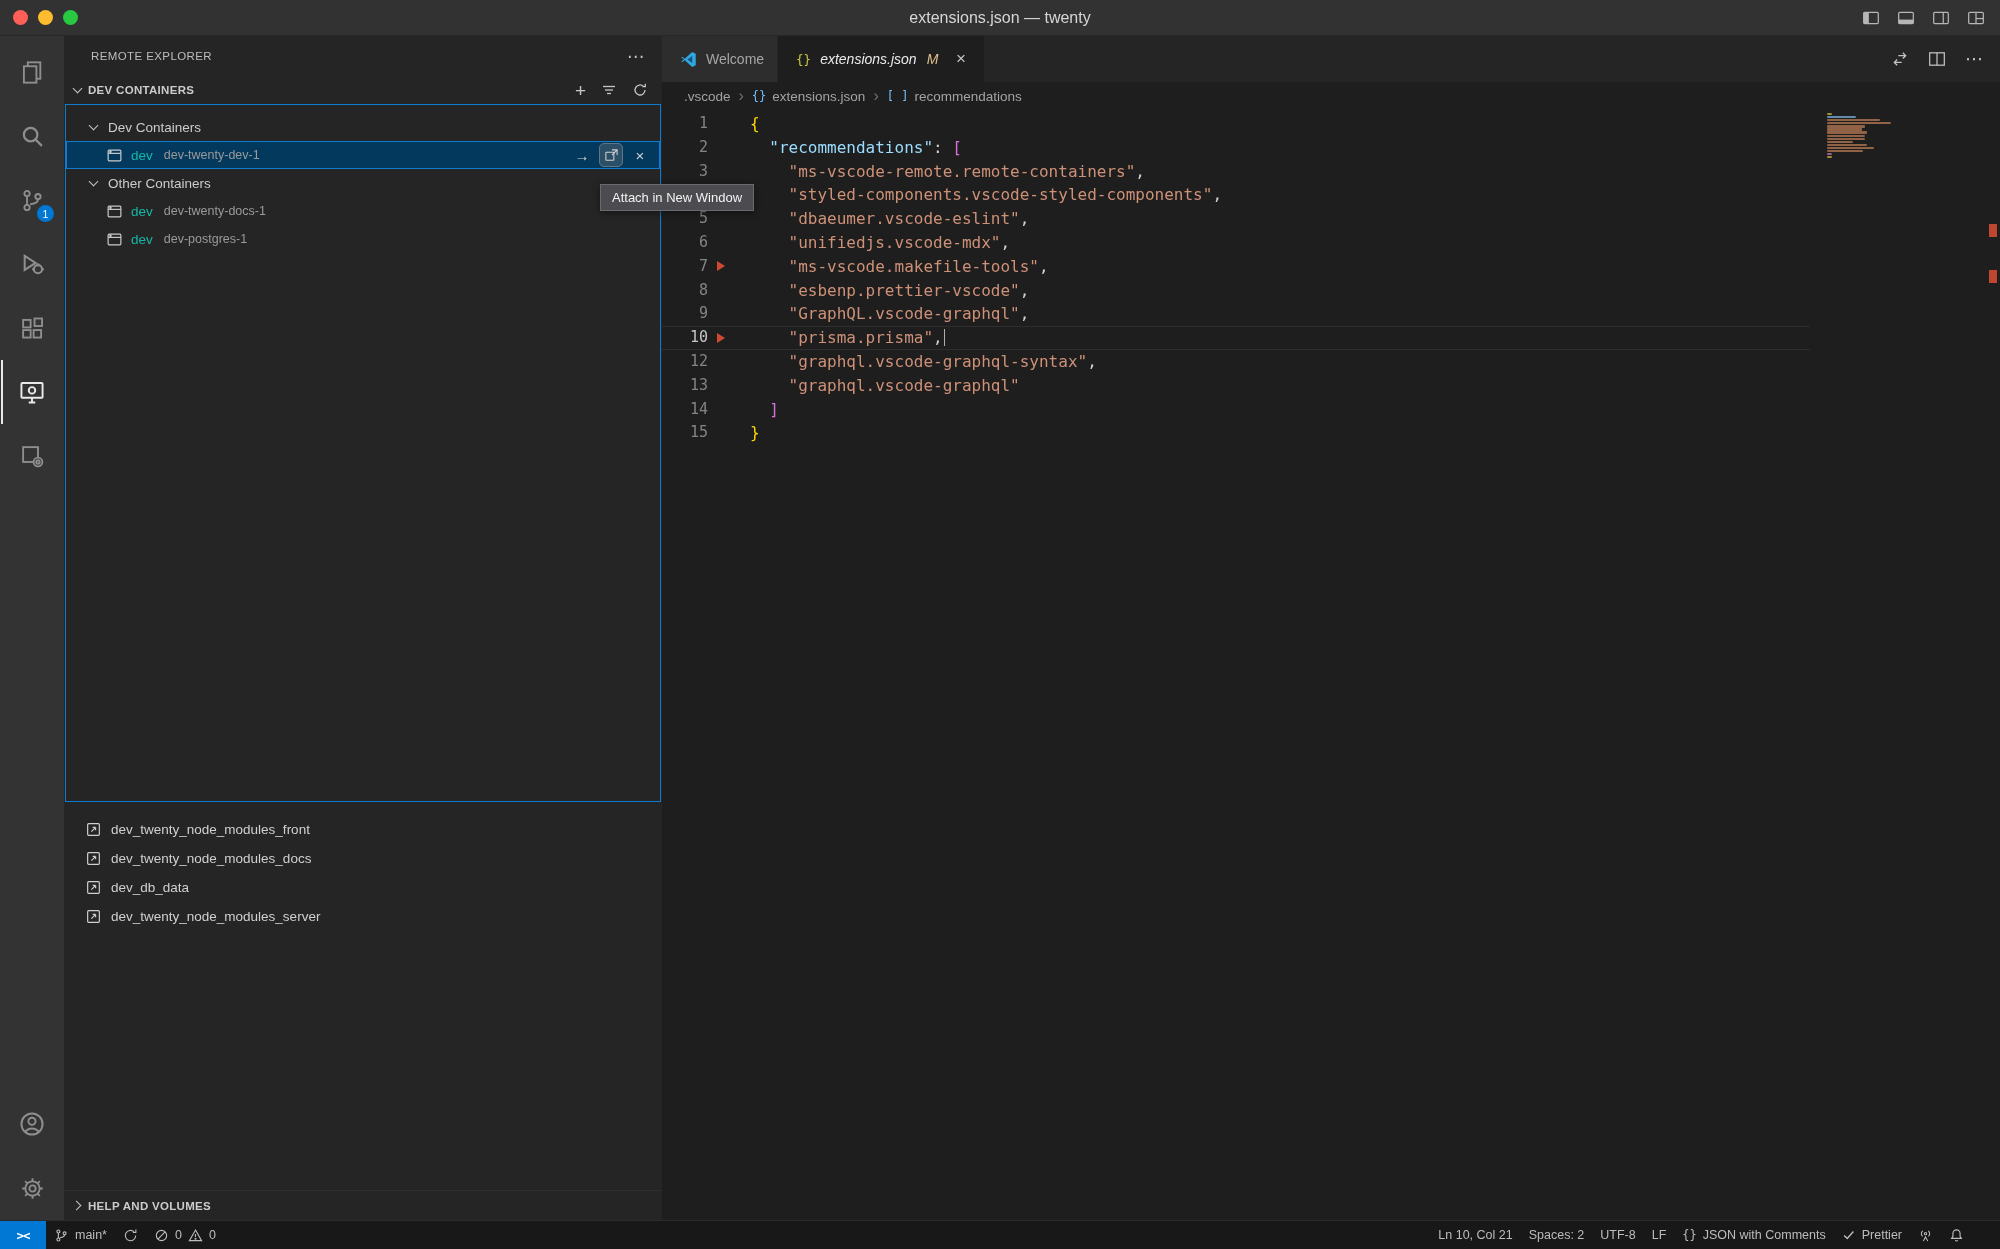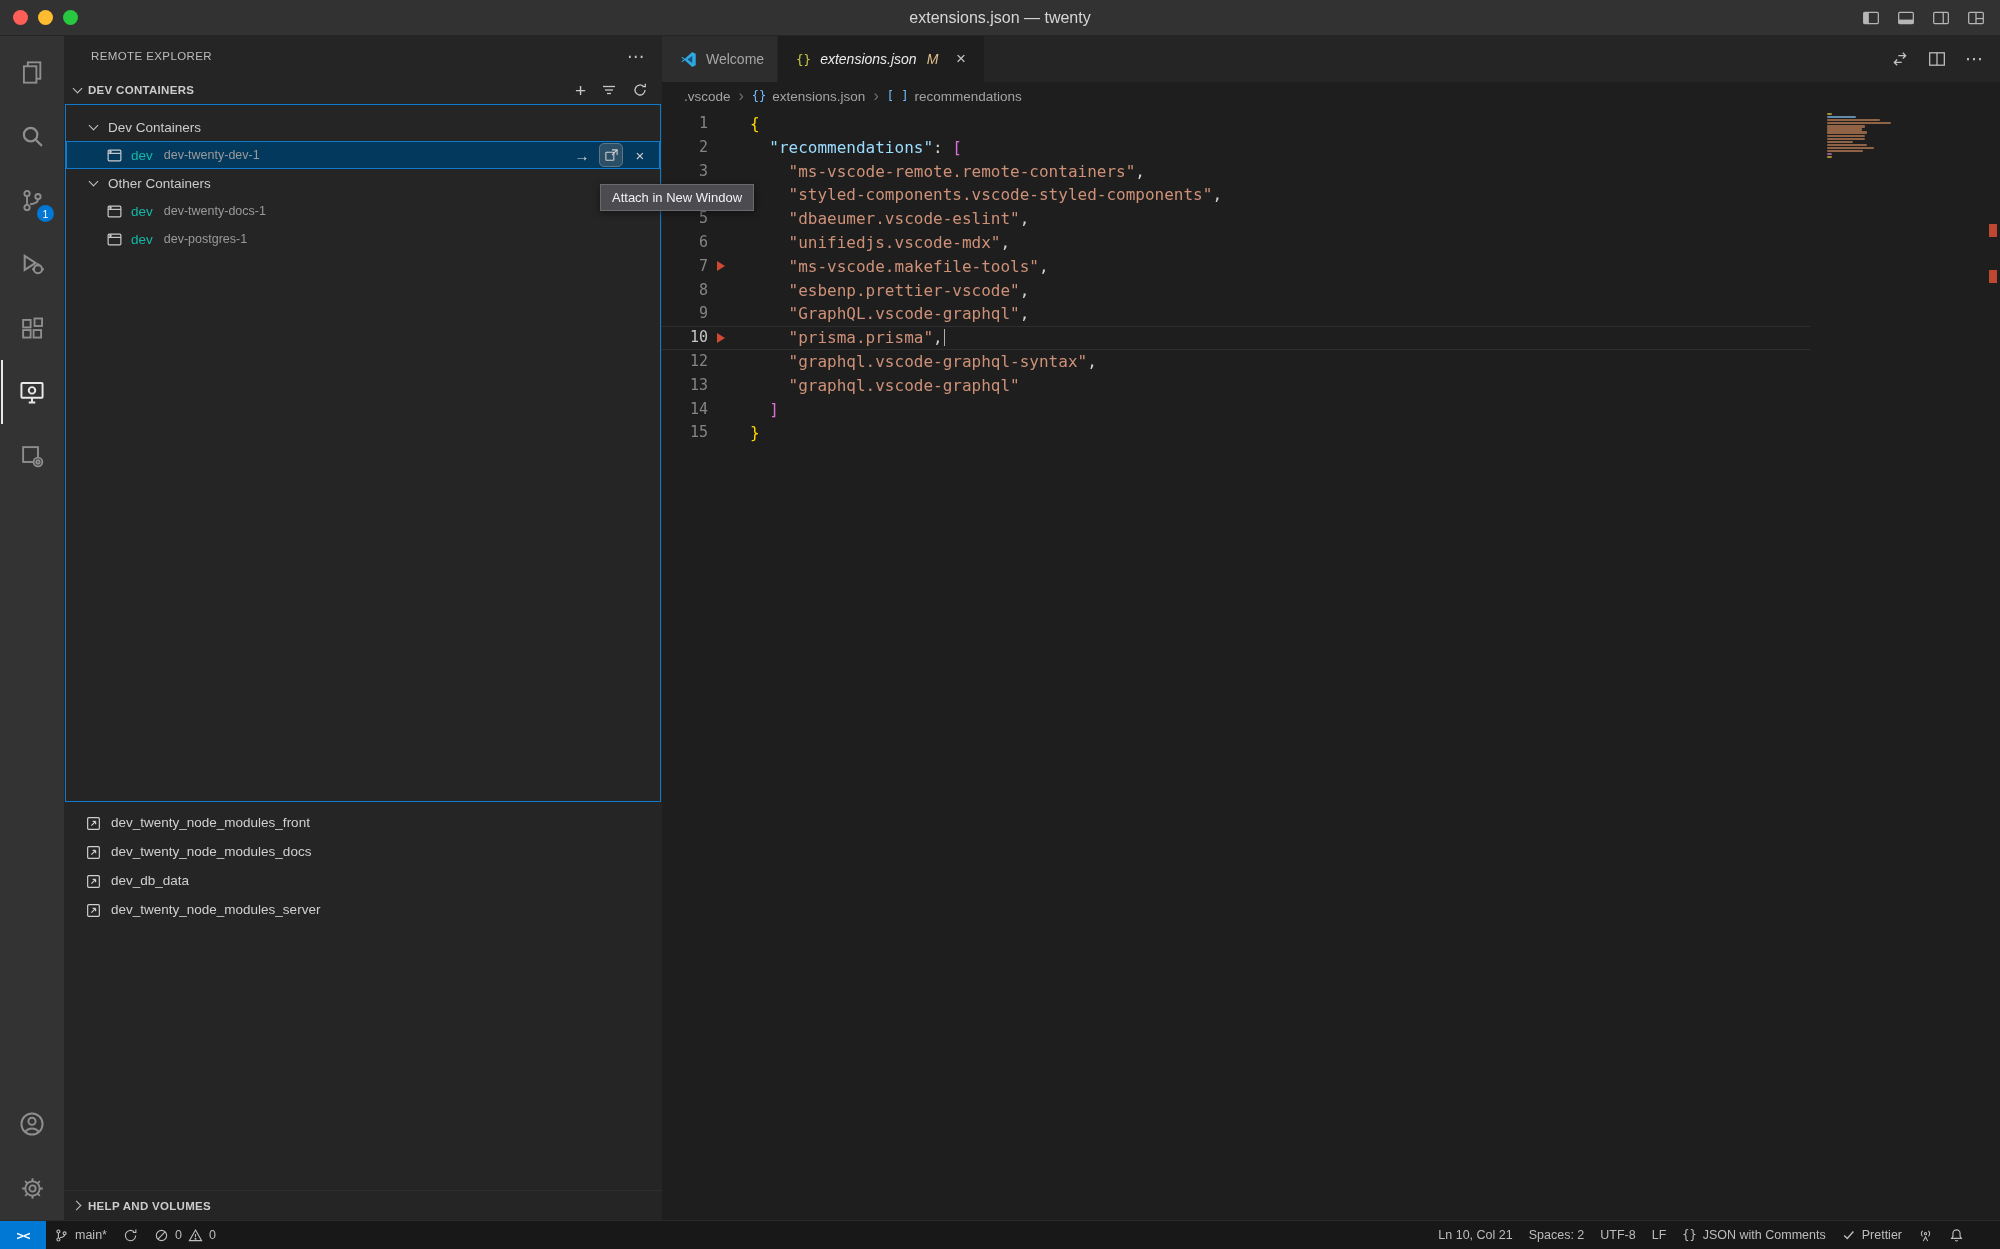--- a/index.html
+++ b/index.html
@@ -42,21 +42,21 @@
 .tdesc{color:#9a9a9a;font-size:12.5px;margin-left:3px;white-space:nowrap;overflow:hidden;text-overflow:ellipsis}
 .actions{margin-left:auto;display:flex;align-items:center;gap:7px;padding-right:9px;color:#d2d2d2}
 .act{width:22px;height:22px;display:flex;align-items:center;justify-content:center;border-radius:4px;font-size:15px}
 .act.hovered{background:rgba(110,116,122,.38);outline:1px solid rgba(170,170,170,.55)}
 .chev{width:11px;height:11px;position:relative;flex:0 0 auto}
 .chev::before{content:"";position:absolute;width:6px;height:6px;border-right:1.6px solid #c6c6c6;border-bottom:1.6px solid #c6c6c6}
 .chev.down::before{transform:rotate(45deg);left:2px;top:0}
 .chev.right::before{transform:rotate(-45deg);left:1px;top:2px}
 .volumes{flex:0 0 auto;margin-top:10px}
 .vol-rows{padding-top:3px}
-.vol-row{height:29px;display:flex;gap:9px;padding-left:21px;color:#d0d0d0;cursor:pointer}
+.vol-row{height:29px;display:flex;align-items:center;gap:9px;padding-left:21px;color:#d0d0d0;cursor:pointer}
 .help-section{margin-top:auto;flex:0 0 auto;border-top:1px solid #2f2f30;height:30px;display:flex;align-items:center;padding-left:8px}
 .tooltip{position:absolute;left:600px;top:184px;height:27px;display:flex;align-items:center;padding:0 11px;background:#4b4b50;border:1px solid #6a6a6e;color:#f2f2f2;font-size:13px;z-index:60;box-shadow:0 2px 7px rgba(0,0,0,.45);white-space:nowrap}
 
 
 .editor{flex:1;display:flex;flex-direction:column;min-width:0;background:#1e1e1e;position:relative}
 .tabbar{height:46px;background:#252526;display:flex;flex:0 0 auto}
 .tab{display:flex;align-items:center;gap:9px;padding:0 13px 0 18px;font-size:14px;color:#a6a6a6;background:#2d2d2d;border-right:1px solid #252526;cursor:pointer}
 .tab.active{background:#1e1e1e;color:#fff}
 .tab-label{white-space:nowrap}
 .tab.active .tab-label{font-style:italic;color:#eaeaea}

